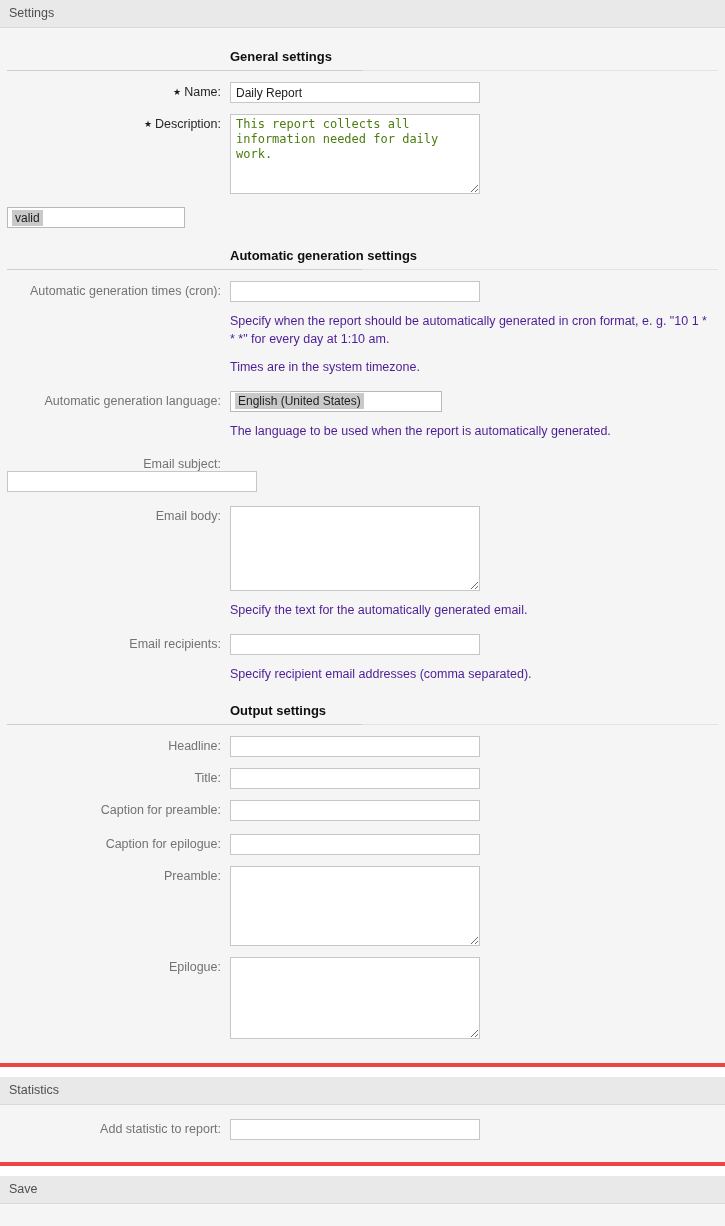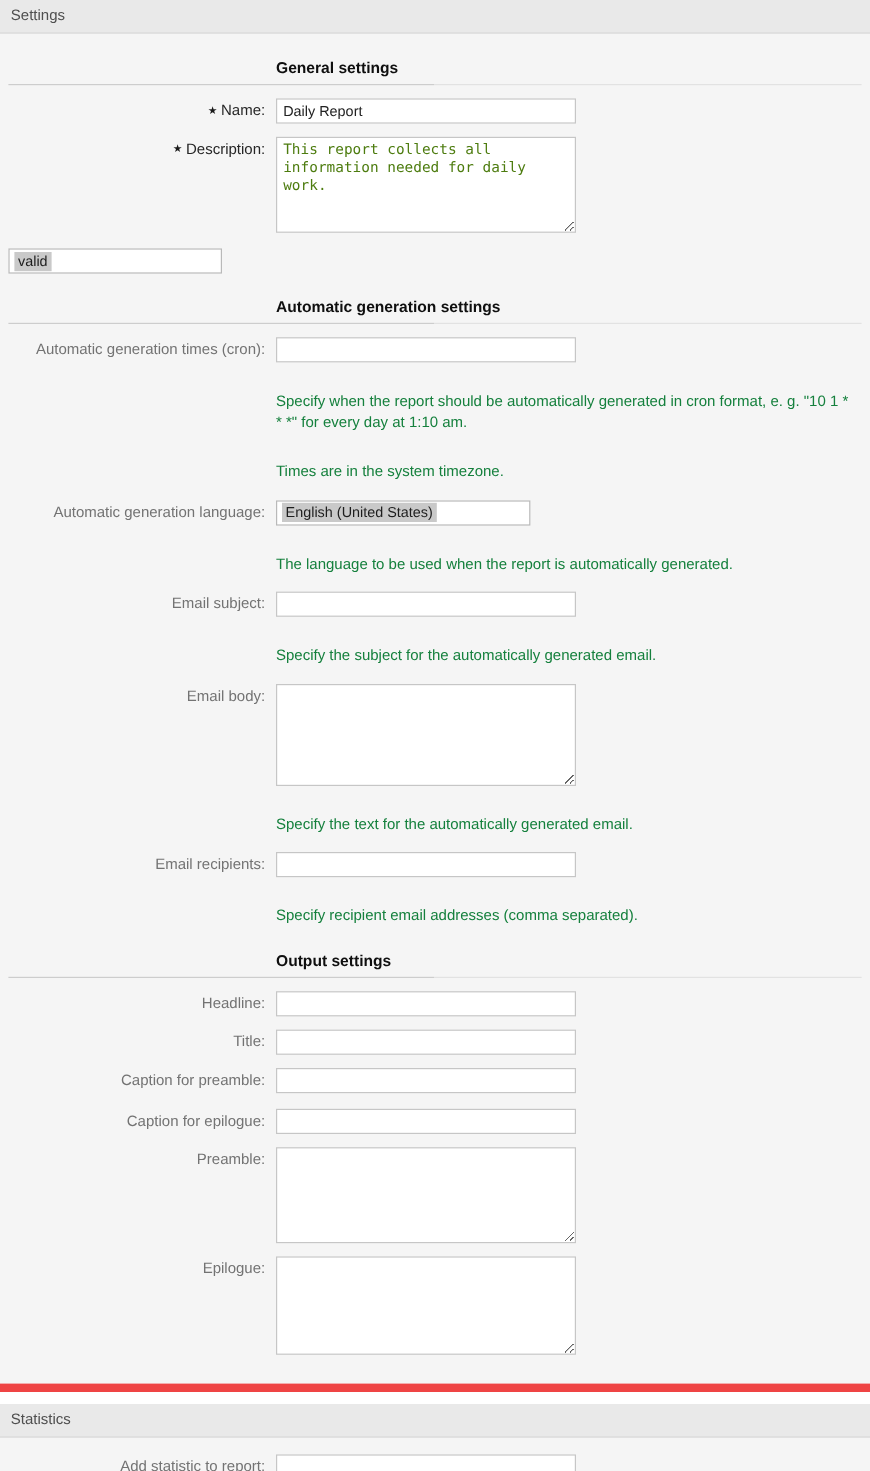--- a/index.html
+++ b/index.html
@@ -7,21 +7,21 @@
   body {
     background: #ffffff;
     font-family: "Liberation Sans", "DejaVu Sans", sans-serif;
     font-size: 12.5px;
     color: #333;
     width: 725px;
   }
   .widget {
     background: #f5f5f5;
     margin-bottom: 10px;
-    border-bottom: 7px solid #ef4444;
+    border-bottom: 4px solid #ef4444;
   }
   .widget-header {
     background: #e9e9e9;
     border-bottom: 1px solid #d9d9d9;
     padding: 6px 9px 7px 9px;
     color: #4f4f4f;
     font-size: 12.5px;
   }
   .widget-body { padding: 6px 7px 24px 7px; }
 
@@ -79,23 +79,23 @@
     background: #c9c9c9;
     color: #1d1d1d;
     font-size: 12px;
     padding: 1px 3px;
     white-space: nowrap;
   }
   .w197 { width: 178px; }
   .w212 { width: 212px; }
 
   p.hint {
-    color: #15803d;
+    color: #4c1d95;
     width: 480px;
-    margin: 24px 0 0 0;
+    margin: 11px 0 0 0;
     line-height: 1.4;
   }
 
   .button-row {
     padding-left: 223px;
     padding-top: 22px;
     padding-bottom: 4px;
     display: flex; align-items: center; gap: 9px;
   }
   button.call-for-action {
@@ -164,25 +164,24 @@
     <div class="row" style="margin-top:14px;">
       <label class="field-label">Automatic generation language:</label>
       <div class="field">
         <div class="select-box w212">
           <span class="chip">English (United States)</span>
         </div>
         <p class="hint">The language to be used when the report is automatically generated.</p>
       </div>
     </div>
 
-    <div class="row" style="margin-top:14px;">
+    <div class="row" style="margin-top:14px;flex-direction:column;">
       <label class="field-label">Email subject:</label>
       <div class="field">
         <input class="text" type="text" value="" style="">
-        <p class="hint">Specify the subject for the automatically generated email.</p>
       </div>
     </div>
 
     <div class="row" style="margin-top:14px;">
       <label class="field-label">Email body:</label>
       <div class="field">
         <textarea class="text" style="height: 85px;"></textarea>
         <p class="hint">Specify the text for the automatically generated email.</p>
       </div>
     </div>

